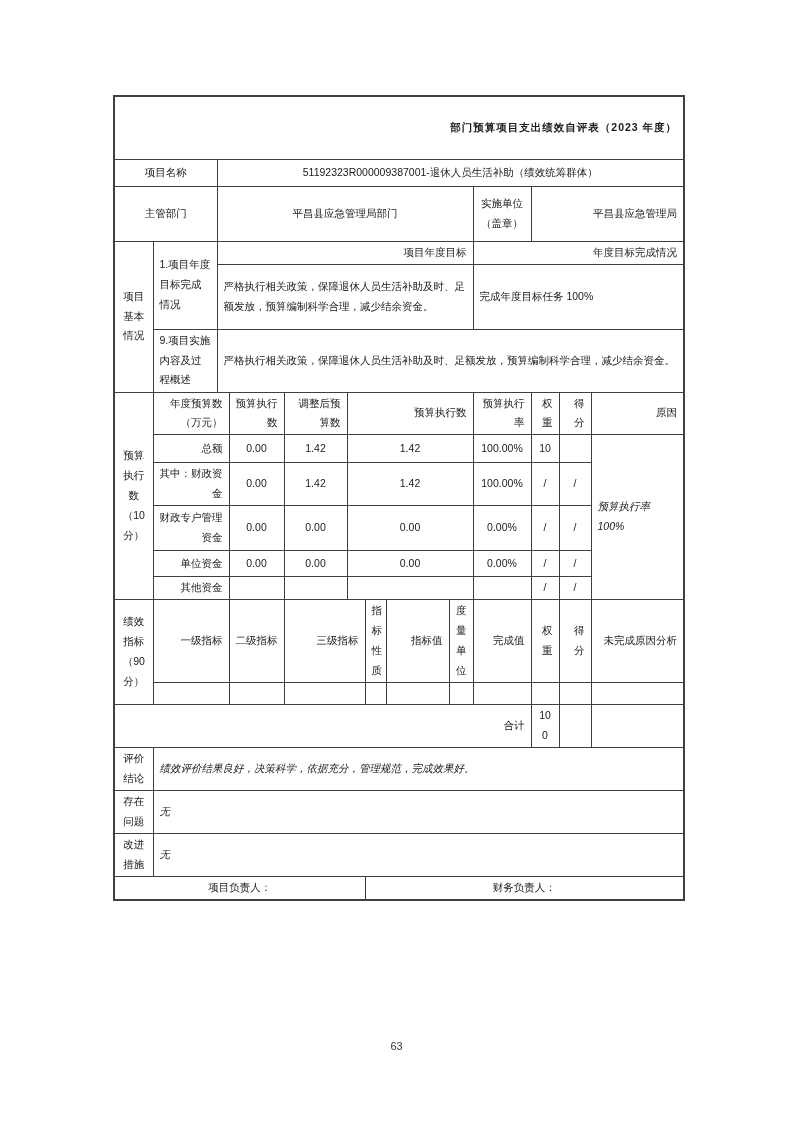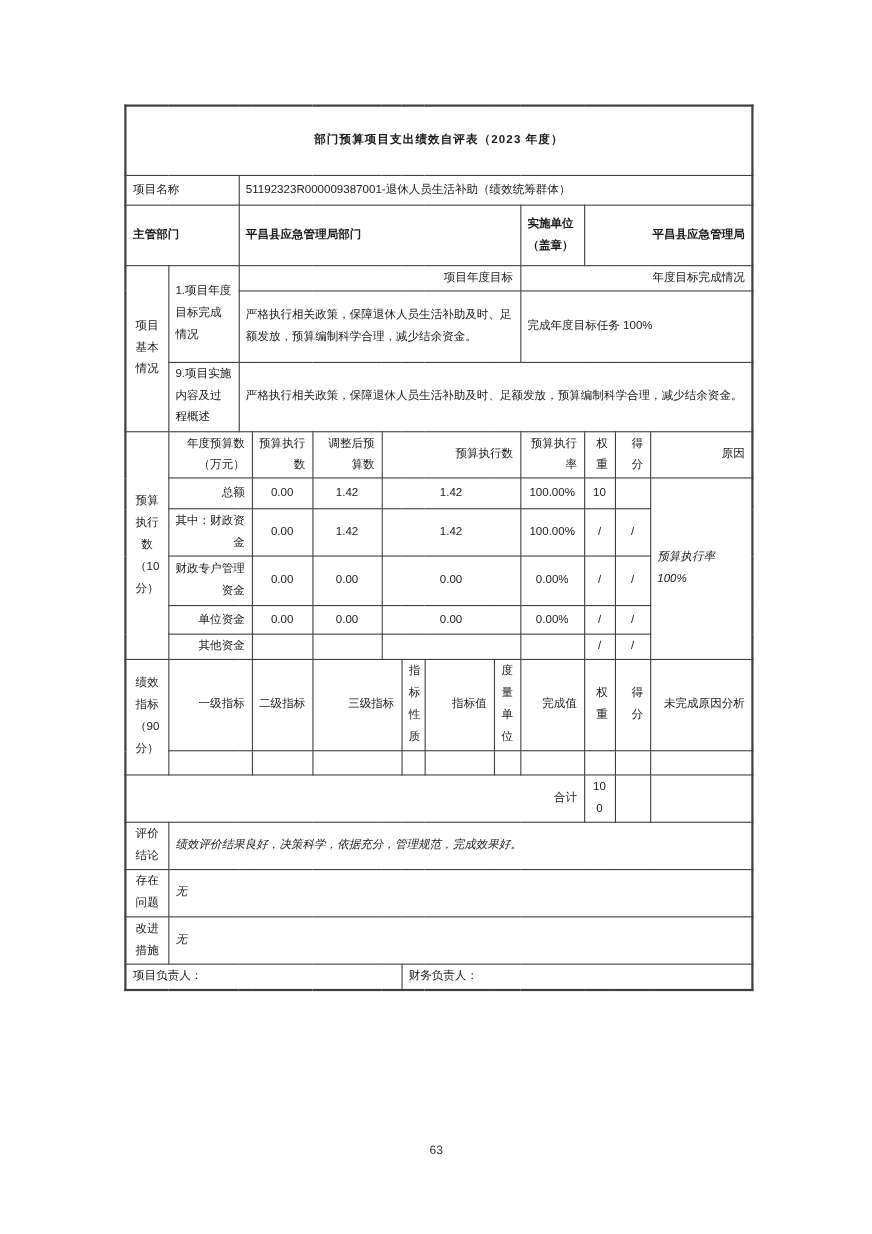--- a/index.html
+++ b/index.html
@@ -4,33 +4,33 @@
 <style>
   html,body{margin:0;padding:0;background:#ffffff;}
   .page{position:relative;width:793px;height:1122px;background:#ffffff;overflow:hidden;
         font-family:"Liberation Sans",sans-serif;color:#1a1a1a;}
   table.main{position:absolute;left:113px;top:95px;width:570px;
         border-collapse:collapse;table-layout:fixed;
         border:2px solid #3f3f3f;}
   table.main td{border:1px solid #3f3f3f;vertical-align:middle;
         font-size:10.5px;line-height:1.9;padding:1px 6px;
         overflow:hidden;word-break:break-all;}
-  td.title-cell{text-align:center;font-weight:bold;font-size:17px;letter-spacing:1px;}
-  td.lbl{text-align:left;}
+  td.title-cell{text-align:right;font-weight:bold;font-size:17px;letter-spacing:1px;}
+  td.lbl{text-align:center;}
   td.ctr{text-align:right;padding:1px 2px;}
   td.vlbl{text-align:center;padding:1px 4px;line-height:2.0;}
   td.sublbl{text-align:left;padding:1px 5px;line-height:1.95;}
   td.txt{text-align:left;padding:2px 6px;line-height:1.95;}
   td.num{text-align:center;padding:1px 1px;}
   td.hand{font-style:italic;text-align:left;}
   td.reason-cell{font-style:italic;text-align:left;vertical-align:middle;
         white-space:pre-line;padding:1px 7px;line-height:2.1;}
   td.narrow{padding:1px 5px;line-height:1.8;margin-left:24px;}
   
-  tr.rh63{height:63px;} tr.rh27{height:27px;} tr.rh55{height:55px;font-weight:bold;}
+  tr.rh63{height:63px;} tr.rh27{height:27px;} tr.rh55{height:55px;}
   tr.rh23{height:23px;} tr.rh65{height:65px;} tr.rh39{height:39px;}
   tr.rh28{height:28px;} tr.rh45{height:45px;} tr.rh26{height:26px;}
   tr.rh22{height:22px;} tr.rh83{height:83px;} tr.rh42{height:42px;}
   tr.rh40{height:40px;} tr.rh24{height:24px;}
   .page-number{position:absolute;left:0;top:1040px;width:100%;
         text-align:center;font-size:11px;color:#3a3a3a;}
 </style>
 </head>
 <body>
 

